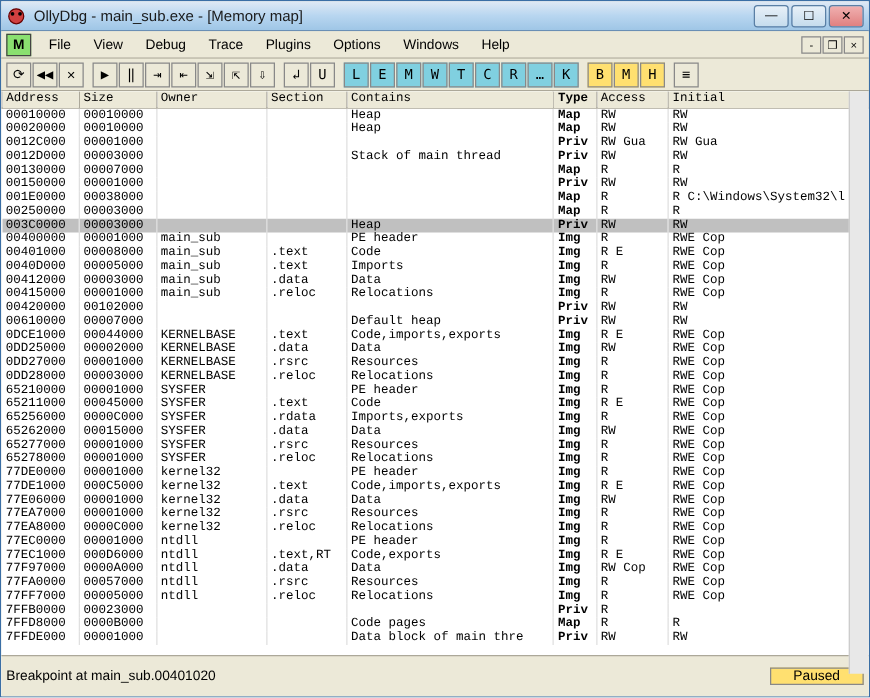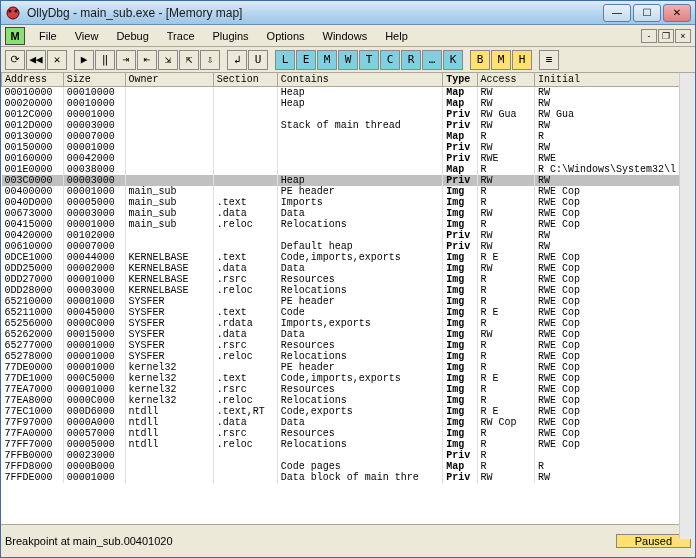--- a/index.html
+++ b/index.html
@@ -174,71 +174,81 @@
               <td class="col-addr">00150000</td>
               <td class="col-size">00001000</td>
               <td class="col-owner"></td>
               <td class="col-section"></td>
               <td class="col-contains"></td>
               <td class="col-type">Priv</td>
               <td class="col-access">RW</td>
               <td class="col-initial">RW</td>
             </tr>
             <tr>
-              <td class="col-addr">00160000</td>
-              <td class="col-size">00042000</td>
-              <td class="col-owner"></td>
-              <td class="col-section"></td>
-              <td class="col-contains"></td>
-              <td class="col-type">Priv</td>
-              <td class="col-access">RWE</td>
-              <td class="col-initial">RWE</td>
-            </tr>
-            <tr>
               <td class="col-addr">001E0000</td>
               <td class="col-size">00038000</td>
               <td class="col-owner"></td>
               <td class="col-section"></td>
               <td class="col-contains"></td>
               <td class="col-type">Map</td>
               <td class="col-access">R</td>
               <td class="col-initial">R  C:\Windows\System32\l</td>
+            </tr>
+            <tr>
+              <td class="col-addr">00250000</td>
+              <td class="col-size">00003000</td>
+              <td class="col-owner"></td>
+              <td class="col-section"></td>
+              <td class="col-contains"></td>
+              <td class="col-type">Map</td>
+              <td class="col-access">R</td>
+              <td class="col-initial">R</td>
             </tr>
             <tr class="highlight">
               <td class="col-addr">003C0000</td>
               <td class="col-size">00003000</td>
               <td class="col-owner"></td>
               <td class="col-section"></td>
               <td class="col-contains">Heap</td>
               <td class="col-type">Priv</td>
               <td class="col-access">RW</td>
               <td class="col-initial">RW</td>
             </tr>
             <tr>
               <td class="col-addr">00400000</td>
               <td class="col-size">00001000</td>
               <td class="col-owner">main_sub</td>
               <td class="col-section"></td>
               <td class="col-contains">PE header</td>
               <td class="col-type">Img</td>
               <td class="col-access">R</td>
+              <td class="col-initial">RWE Cop</td>
+            </tr>
+            <tr>
+              <td class="col-addr">00401000</td>
+              <td class="col-size">00008000</td>
+              <td class="col-owner">main_sub</td>
+              <td class="col-section">.text</td>
+              <td class="col-contains">Code</td>
+              <td class="col-type">Img</td>
+              <td class="col-access">R E</td>
               <td class="col-initial">RWE Cop</td>
             </tr>
             <tr>
               <td class="col-addr">0040D000</td>
               <td class="col-size">00005000</td>
               <td class="col-owner">main_sub</td>
               <td class="col-section">.text</td>
               <td class="col-contains">Imports</td>
               <td class="col-type">Img</td>
               <td class="col-access">R</td>
               <td class="col-initial">RWE Cop</td>
             </tr>
             <tr>
-              <td class="col-addr">00673000</td>
+              <td class="col-addr">00412000</td>
               <td class="col-size">00003000</td>
               <td class="col-owner">main_sub</td>
               <td class="col-section">.data</td>
               <td class="col-contains">Data</td>
               <td class="col-type">Img</td>
               <td class="col-access">RW</td>
               <td class="col-initial">RWE Cop</td>
             </tr>
             <tr>
               <td class="col-addr">00415000</td>
@@ -384,35 +394,55 @@
               <td class="col-addr">77DE1000</td>
               <td class="col-size">000C5000</td>
               <td class="col-owner">kernel32</td>
               <td class="col-section">.text</td>
               <td class="col-contains">Code,imports,exports</td>
               <td class="col-type">Img</td>
               <td class="col-access">R E</td>
               <td class="col-initial">RWE Cop</td>
             </tr>
             <tr>
+              <td class="col-addr">77E06000</td>
+              <td class="col-size">00001000</td>
+              <td class="col-owner">kernel32</td>
+              <td class="col-section">.data</td>
+              <td class="col-contains">Data</td>
+              <td class="col-type">Img</td>
+              <td class="col-access">RW</td>
+              <td class="col-initial">RWE Cop</td>
+            </tr>
+            <tr>
               <td class="col-addr">77EA7000</td>
               <td class="col-size">00001000</td>
               <td class="col-owner">kernel32</td>
               <td class="col-section">.rsrc</td>
               <td class="col-contains">Resources</td>
               <td class="col-type">Img</td>
               <td class="col-access">R</td>
               <td class="col-initial">RWE Cop</td>
             </tr>
             <tr>
               <td class="col-addr">77EA8000</td>
               <td class="col-size">0000C000</td>
               <td class="col-owner">kernel32</td>
               <td class="col-section">.reloc</td>
               <td class="col-contains">Relocations</td>
+              <td class="col-type">Img</td>
+              <td class="col-access">R</td>
+              <td class="col-initial">RWE Cop</td>
+            </tr>
+            <tr>
+              <td class="col-addr">77EC0000</td>
+              <td class="col-size">00001000</td>
+              <td class="col-owner">ntdll</td>
+              <td class="col-section"></td>
+              <td class="col-contains">PE header</td>
               <td class="col-type">Img</td>
               <td class="col-access">R</td>
               <td class="col-initial">RWE Cop</td>
             </tr>
             <tr>
               <td class="col-addr">77EC1000</td>
               <td class="col-size">000D6000</td>
               <td class="col-owner">ntdll</td>
               <td class="col-section">.text,RT</td>
               <td class="col-contains">Code,exports</td>

